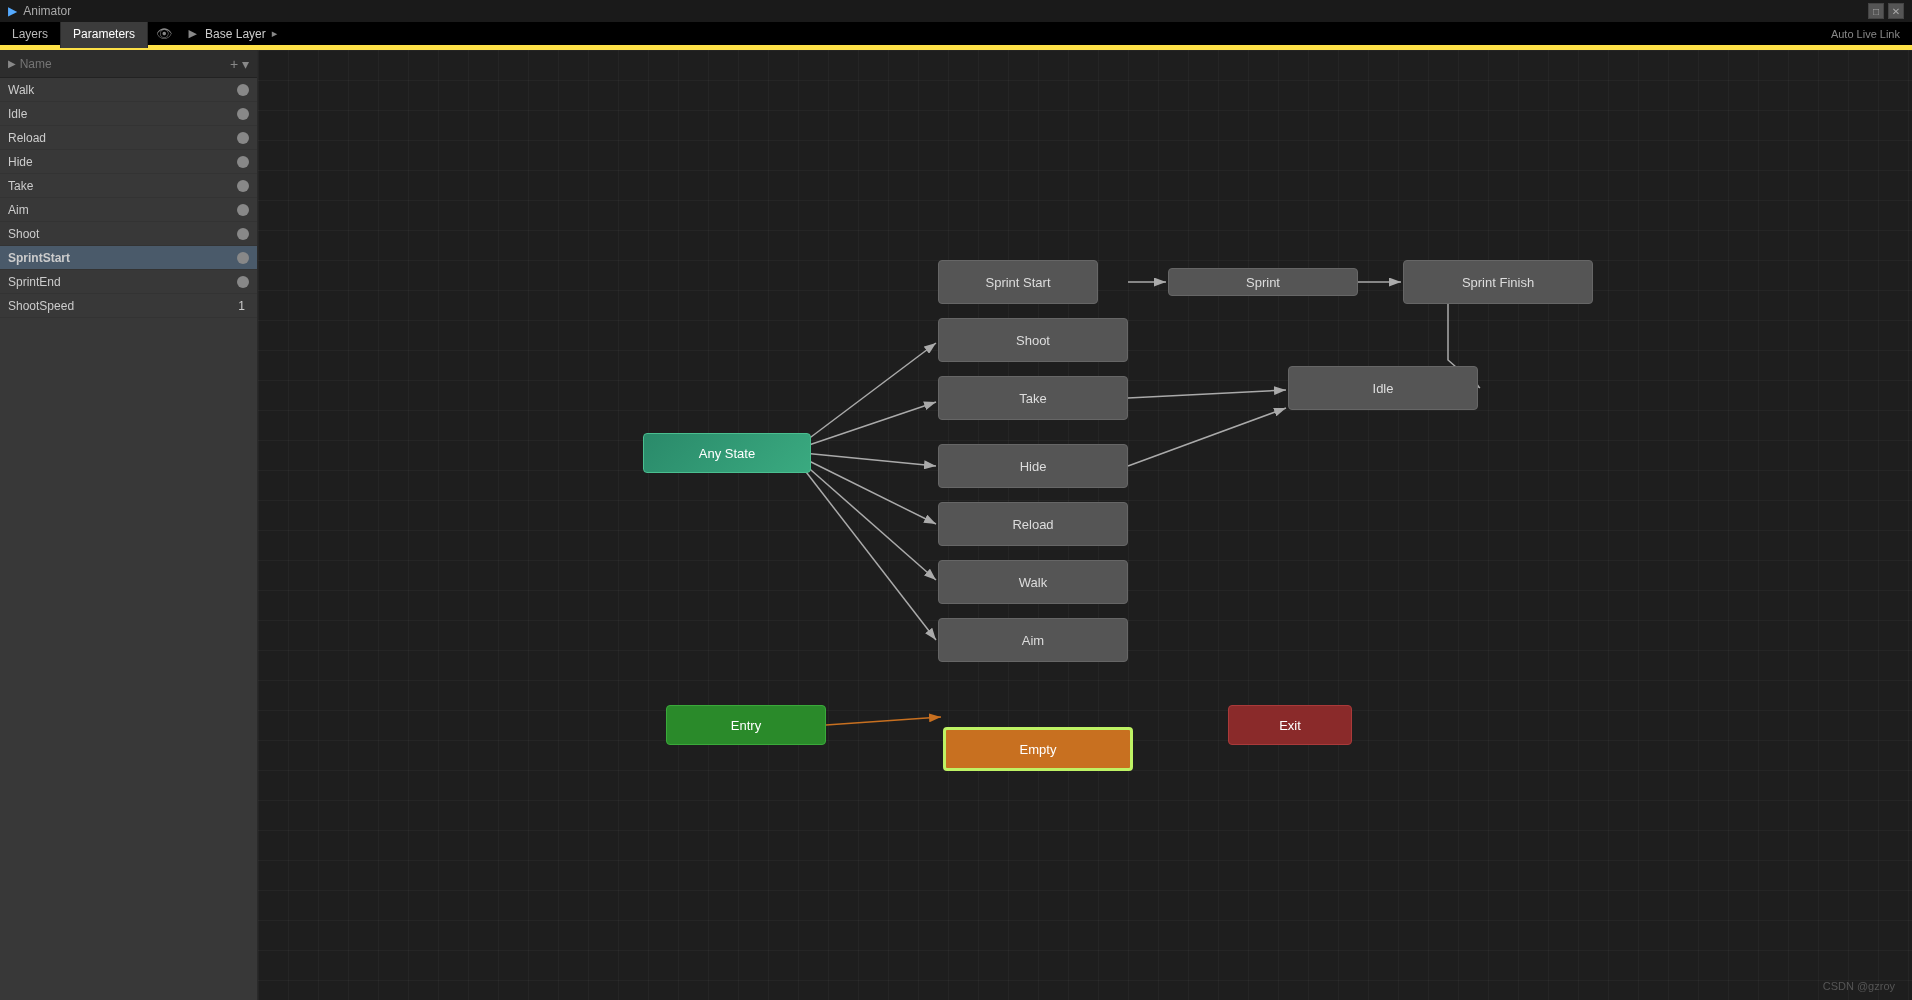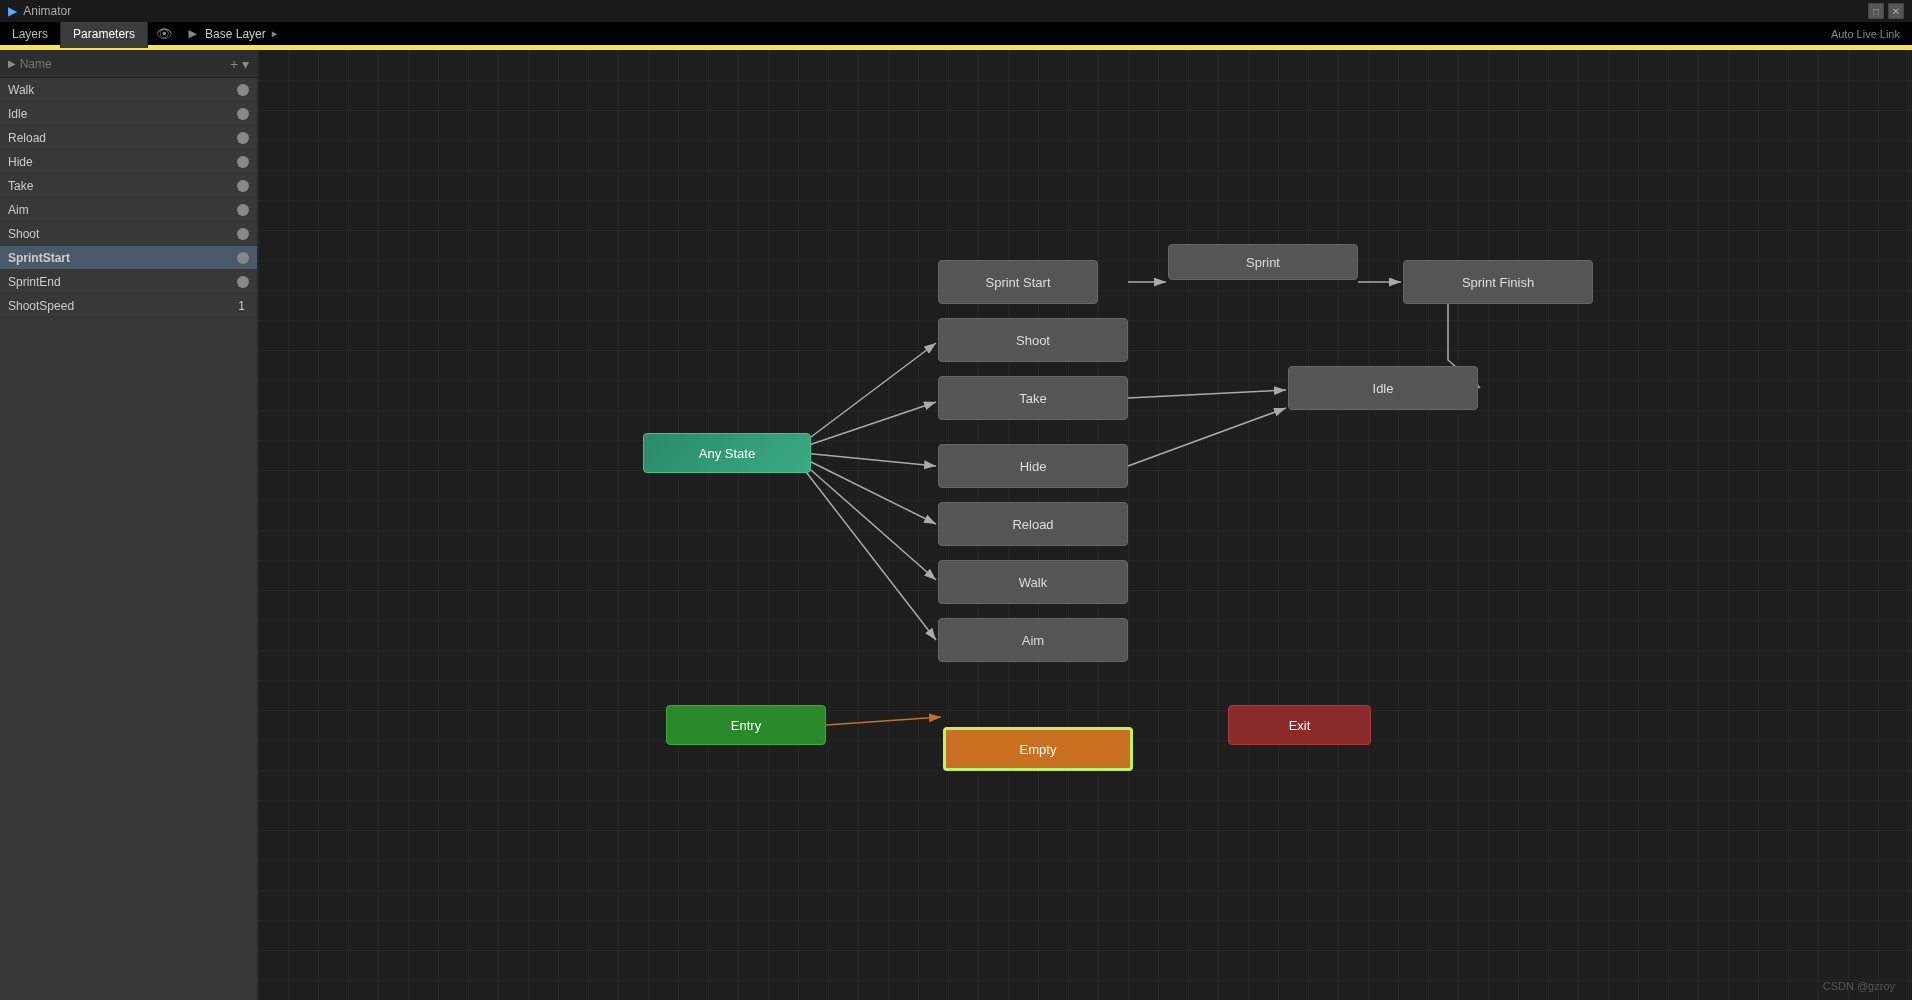--- a/index.html
+++ b/index.html
@@ -356,21 +356,21 @@
         <marker id="arrowhead-orange" markerWidth="8" markerHeight="6" refX="8" refY="3" orient="auto">
           <polygon points="0 0, 8 3, 0 6" fill="#c87020"></polygon>
         </marker>
       </defs>
     </svg>
 
     <div class="state-node default" style="left:680px; top:210px; width:160px; height:44px;">
       <span>Sprint Start</span>
     </div>
 
-    <div class="state-node default" style="left:910px; top:194px; width:190px; height:36px;">
+    <div class="state-node default" style="left:910px; top:218px; width:190px; height:28px;">
       <span>Sprint</span>
     </div>
 
     <div class="state-node default" style="left:1145px; top:210px; width:190px; height:44px;">
       <span>Sprint Finish</span>
     </div>
 
     <div class="state-node default" style="left:680px; top:268px; width:190px; height:44px;">
       <span>Shoot</span>
     </div>
@@ -404,20 +404,20 @@
     </div>
 
     <div class="state-node entry" style="left:408px; top:655px; width:160px; height:40px;">
       <span>Entry</span>
     </div>
 
     <div class="state-node empty" style="left:685px; top:645px; width:190px; height:44px;">
       <span>Empty</span>
     </div>
 
-    <div class="state-node exit" style="left:970px; top:655px; width:143px; height:40px;">
+    <div class="state-node exit" style="left:970px; top:655px; width:124px; height:40px;">
       <span>Exit</span>
     </div>
 
     <div class="watermark">CSDN @gzroy</div>
 
   </div>
 </div>
 
 </body></html>

